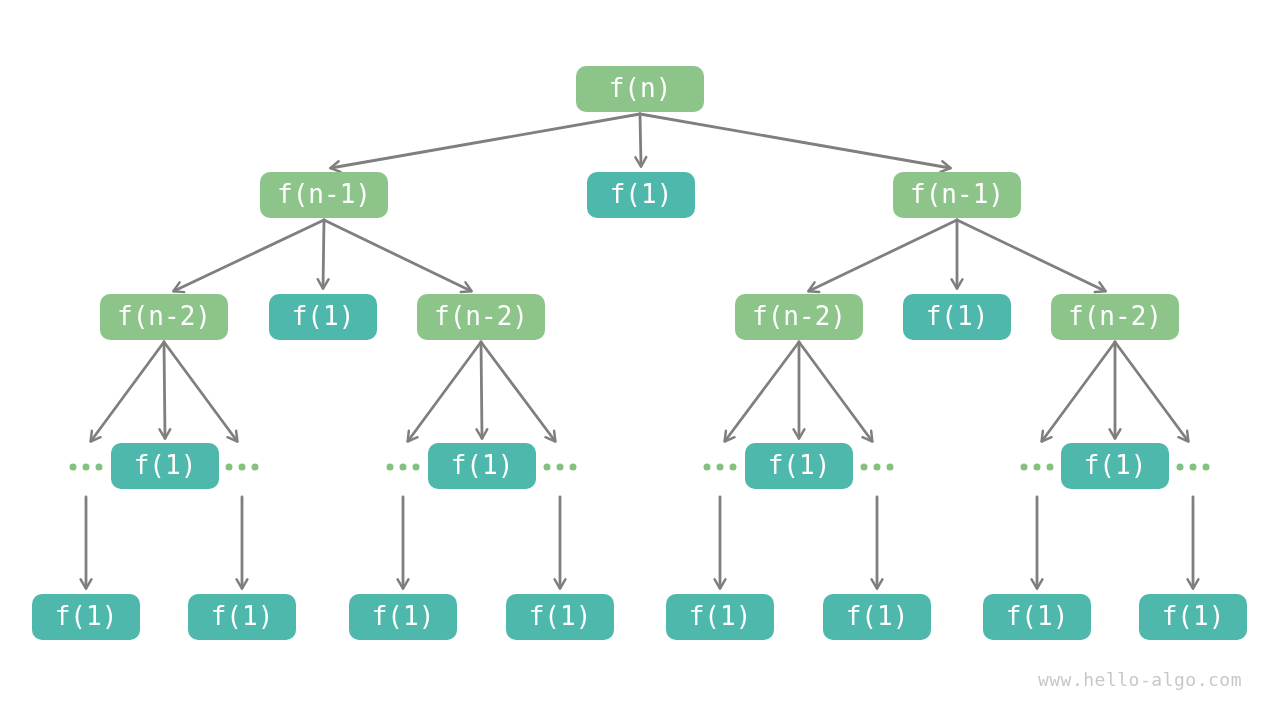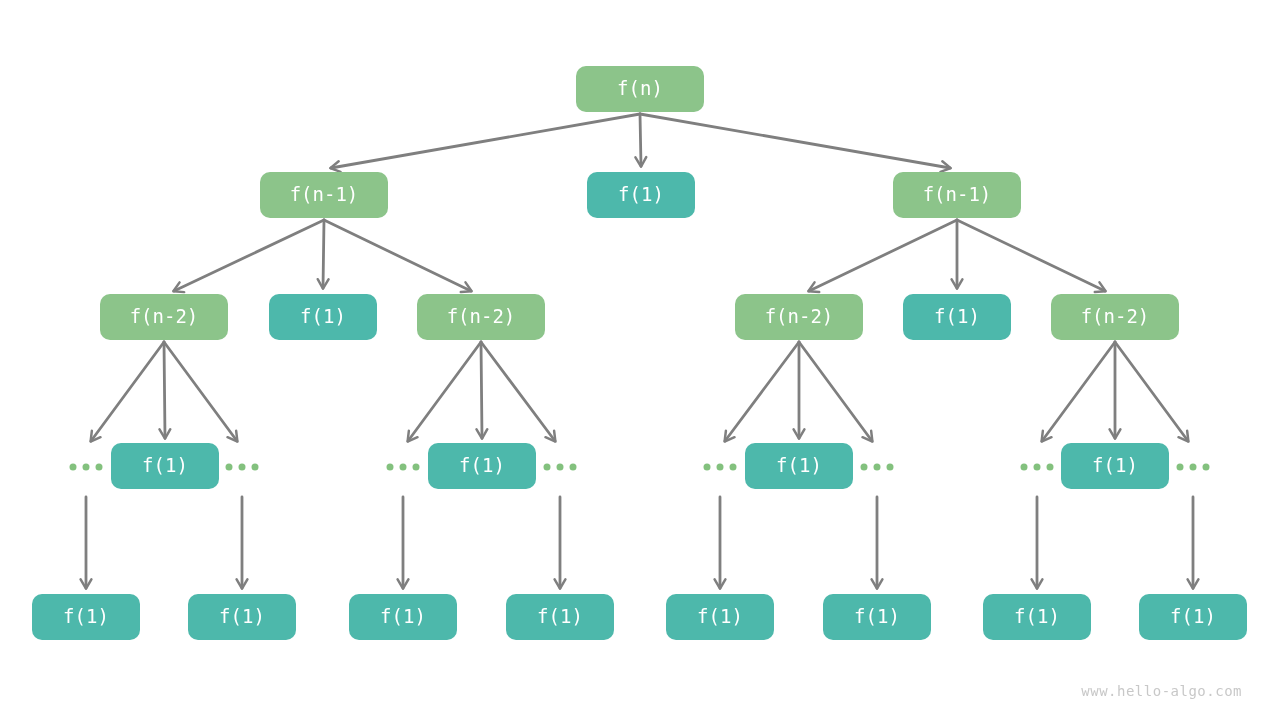--- a/index.html
+++ b/index.html
@@ -40,21 +40,21 @@
   }
   .node {
     position: absolute;
     transform: translate(-50%, -50%);
     display: flex;
     align-items: center;
     justify-content: center;
     height: 46px;
     border-radius: 10px;
     color: var(--text, #ffffff);
-    font-size: 19px;
+    font-size: 26px;
     line-height: 1;
     white-space: nowrap;
     padding-bottom: 2px;
     box-sizing: border-box;
   }
   .node.recursive {
     width: 128px;
     background: var(--green, #8cc48a);
   }
   .node.base {
@@ -70,22 +70,22 @@
   .dots span {
     display: block;
     width: 7px;
     height: 7px;
     border-radius: 50%;
     background: var(--dot, #83c17e);
   }
   .watermark {
     position: absolute;
     right: 38px;
-    bottom: 21px;
-    font-size: 14px;
+    bottom: 30px;
+    font-size: 18px;
     letter-spacing: 0.5px;
     color: var(--watermark, #c8c8c8);
   }
 </style>
 </head>
 <body>
 
 <div id="canvas">
   <svg id="edges" viewBox="0 0 1280 720" xmlns="http://www.w3.org/2000/svg">
     <defs>

